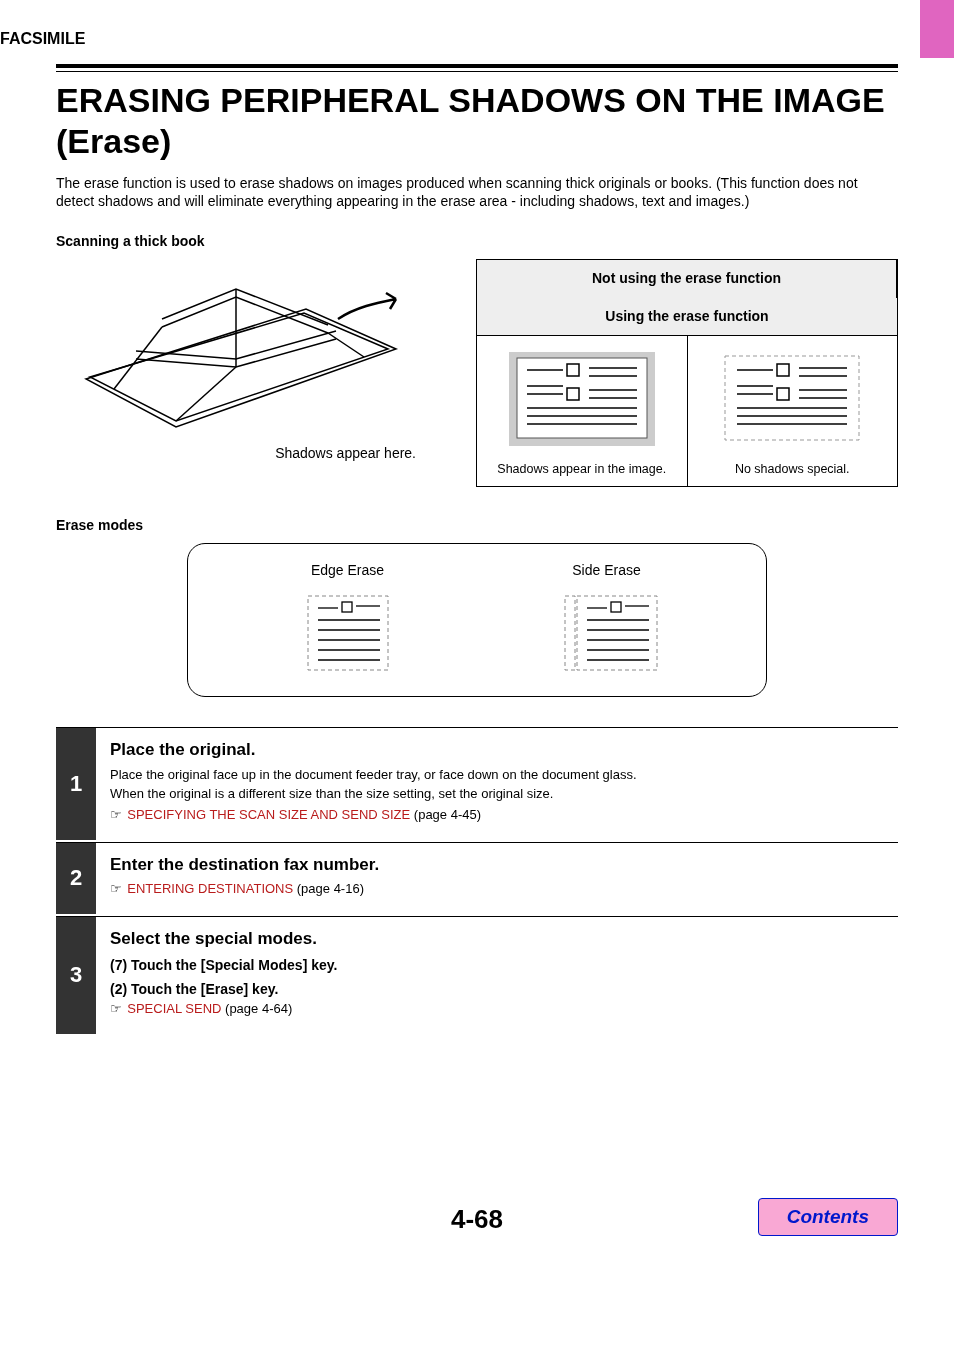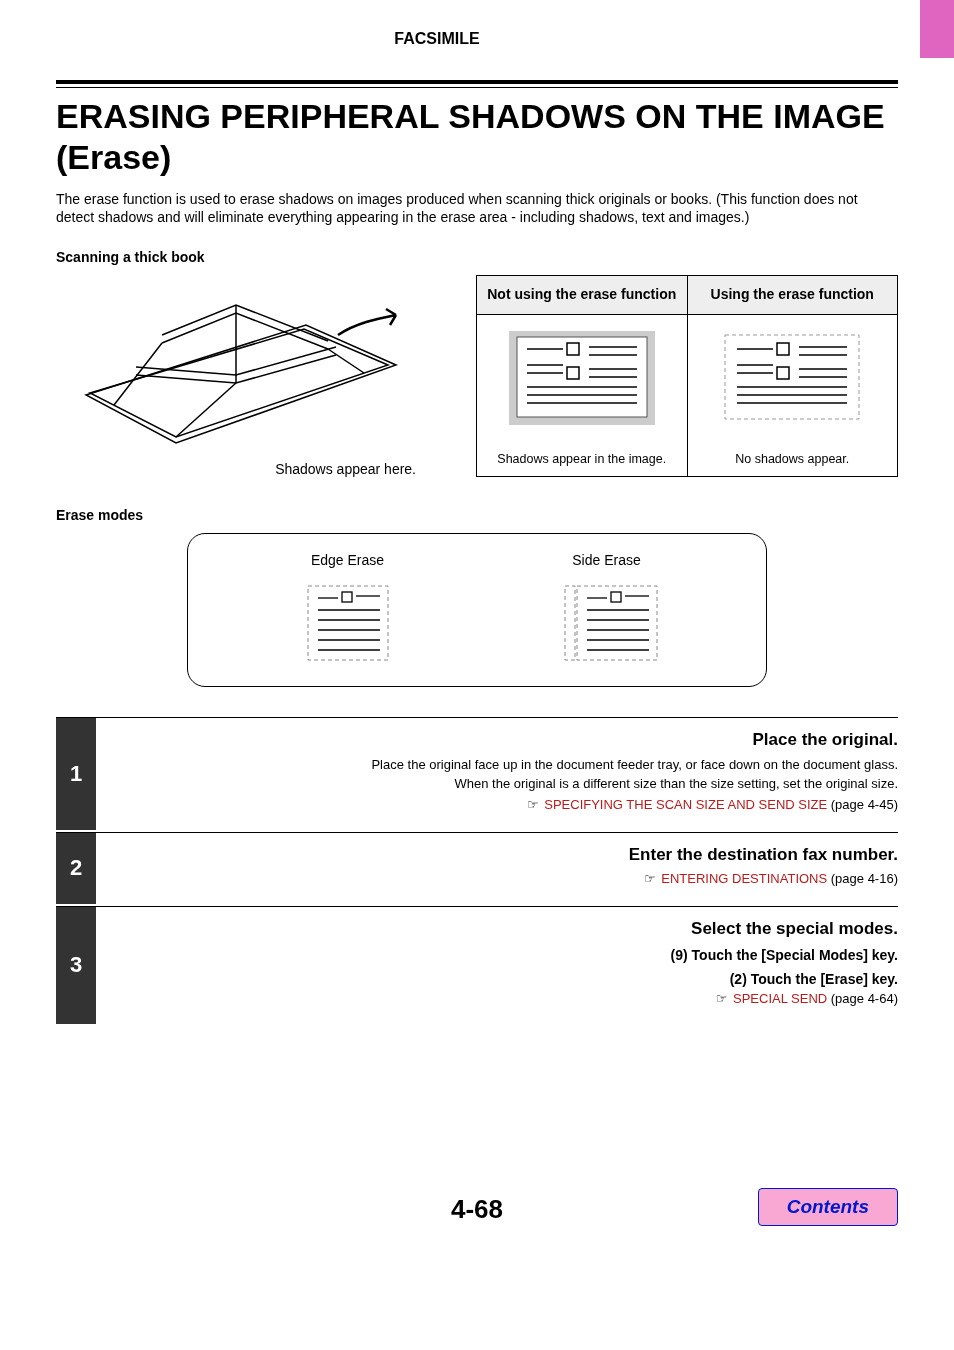--- a/index.html
+++ b/index.html
@@ -17,25 +17,25 @@
     right: 0;
     width: 34px;
     height: 58px;
     background: #e065c0;
   }
   .page {
     position: relative;
     padding: 30px 0 0 0;
   }
   .header-label {
-    text-align: center;
+    text-align: left;
     font-weight: bold;
     font-size: 16px;
     padding-right: 80px;
-    margin-bottom: 32px;
+    margin-bottom: 16px;
   }
   .content {
     padding: 0 56px;
   }
   .hr-thick {
     border: none;
     border-top: 4px solid #000;
     margin-bottom: 0;
   }
   .hr-thin {
@@ -84,20 +84,21 @@
   .compare-table {
     flex: 1;
     border: 1px solid #000;
     display: flex;
     flex-direction: column;
   }
   .compare-head {
     display: flex;
     background: #eee;
     border-bottom: 1px solid #000;
+    flex-direction: column;
   }
   .compare-head > div {
     flex: 1;
     text-align: center;
     font-weight: bold;
     font-size: 14px;
     padding: 10px 6px;
     line-height: 1.25;
   }
   .compare-head > div:first-child {
@@ -152,21 +153,20 @@
     color: #fff;
     font-weight: bold;
     font-size: 22px;
     display: flex;
     align-items: center;
     justify-content: center;
   }
   .step-body {
     flex: 1;
     padding: 12px 0 18px 14px;
-    text-align: right;
   }
   .step-title {
     font-size: 17px;
     font-weight: bold;
     margin-bottom: 6px;
   }
   .step-text {
     font-size: 13px;
     line-height: 1.4;
   }
@@ -287,21 +287,21 @@
                   <line x1="20" y1="44" x2="56" y2="44"></line>
                   <rect x="60" y="38" width="12" height="12" fill="none"></rect>
                   <line x1="82" y1="40" x2="130" y2="40"></line>
                   <line x1="82" y1="48" x2="130" y2="48"></line>
                   <line x1="20" y1="58" x2="130" y2="58"></line>
                   <line x1="20" y1="66" x2="130" y2="66"></line>
                   <line x1="20" y1="74" x2="130" y2="74"></line>
                 </g>
               </svg>
             </div>
-            <div class="cell-caption">No shadows appear.</div>
+            <div class="cell-caption">No shadows special.</div>
           </div>
         </div>
       </div>
     </div>
 
     <p class="subhead">Erase modes</p>
 
     <div class="modes-box">
       <div class="mode-item">
         <span class="label">Edge Erase</span>
@@ -363,21 +363,21 @@
           <span class="hand">☞</span>
           <a class="link" href="#">ENTERING DESTINATIONS</a><span> (page 4-16)</span>
         </div>
       </div>
     </div>
 
     <div class="step">
       <div class="step-num">3</div>
       <div class="step-body">
         <div class="step-title">Select the special modes.</div>
-        <div class="substep">(9)  Touch the [Special Modes] key.</div>
+        <div class="substep">(7)  Touch the [Special Modes] key.</div>
         <div class="substep">(2)  Touch the [Erase] key.</div>
         <div class="link-row">
           <span class="hand">☞</span>
           <a class="link" href="#">SPECIAL SEND</a><span> (page 4-64)</span>
         </div>
       </div>
     </div>
 
   </div>
 

